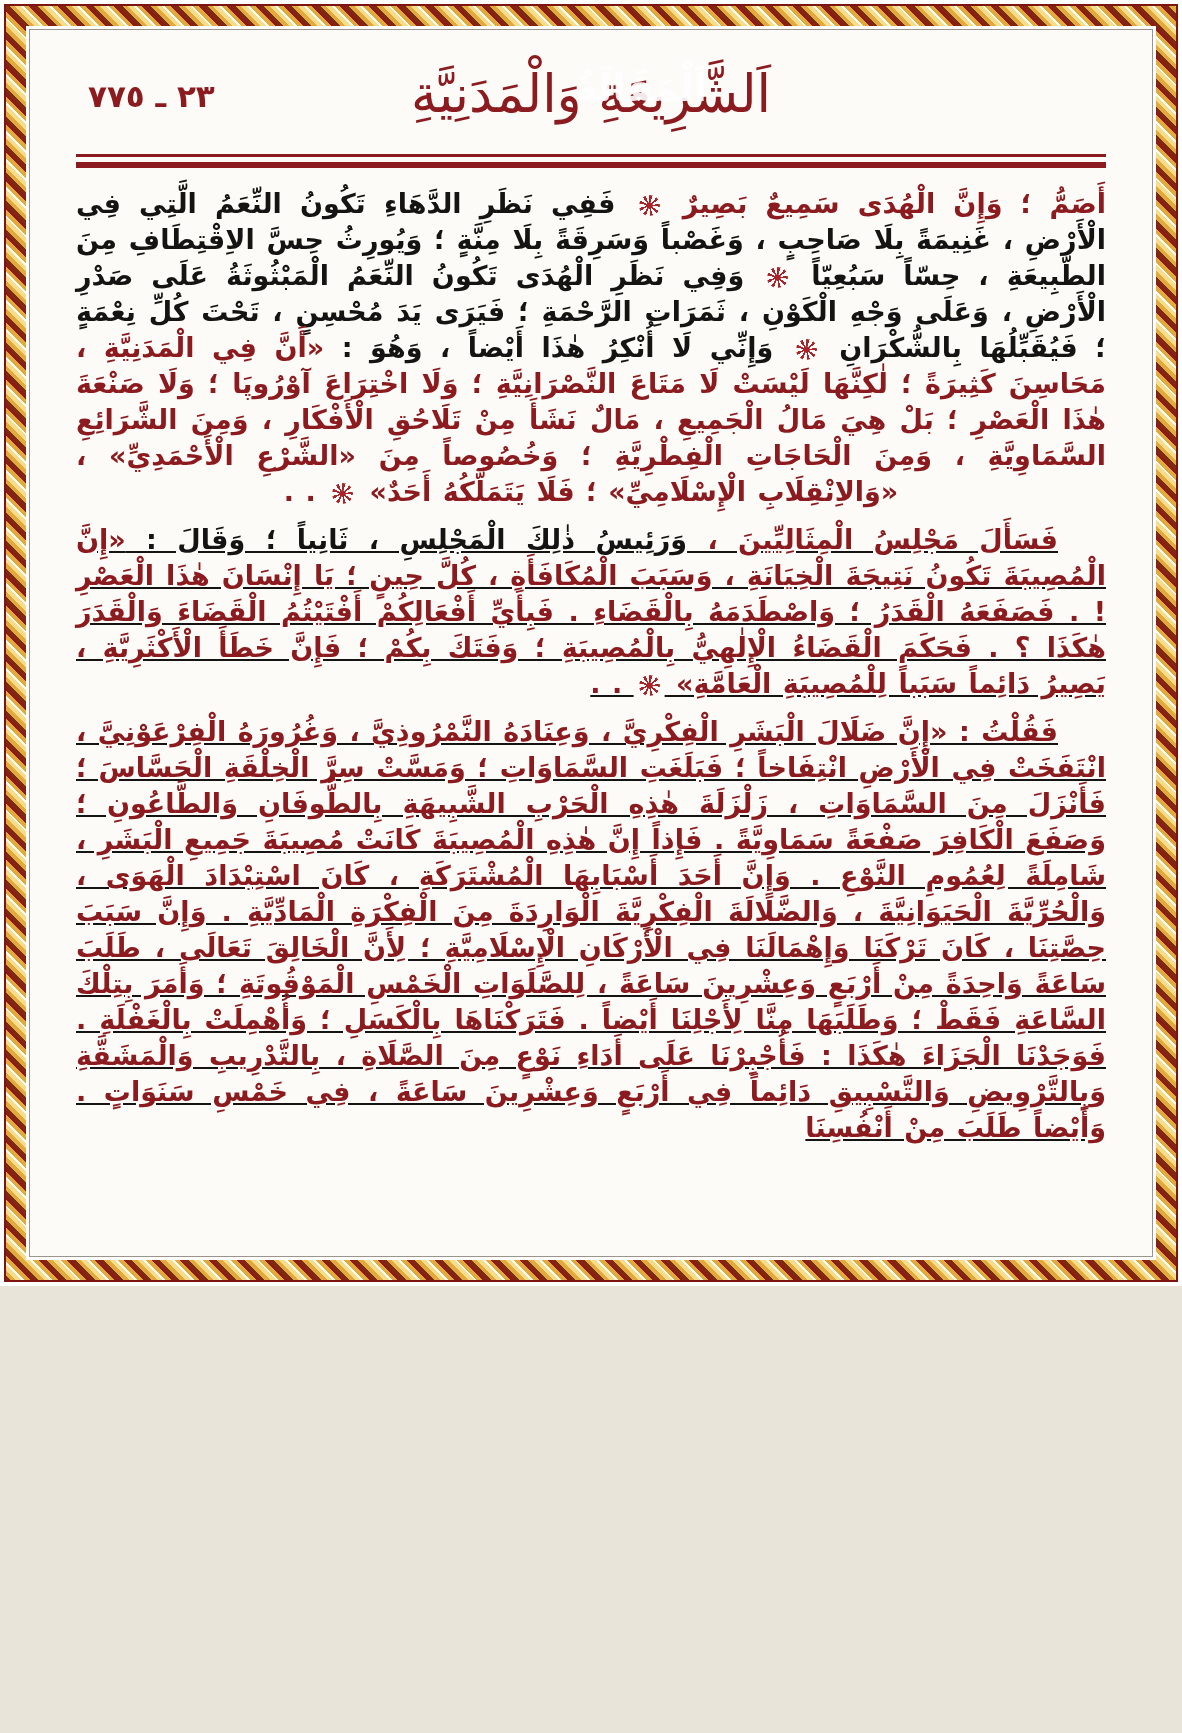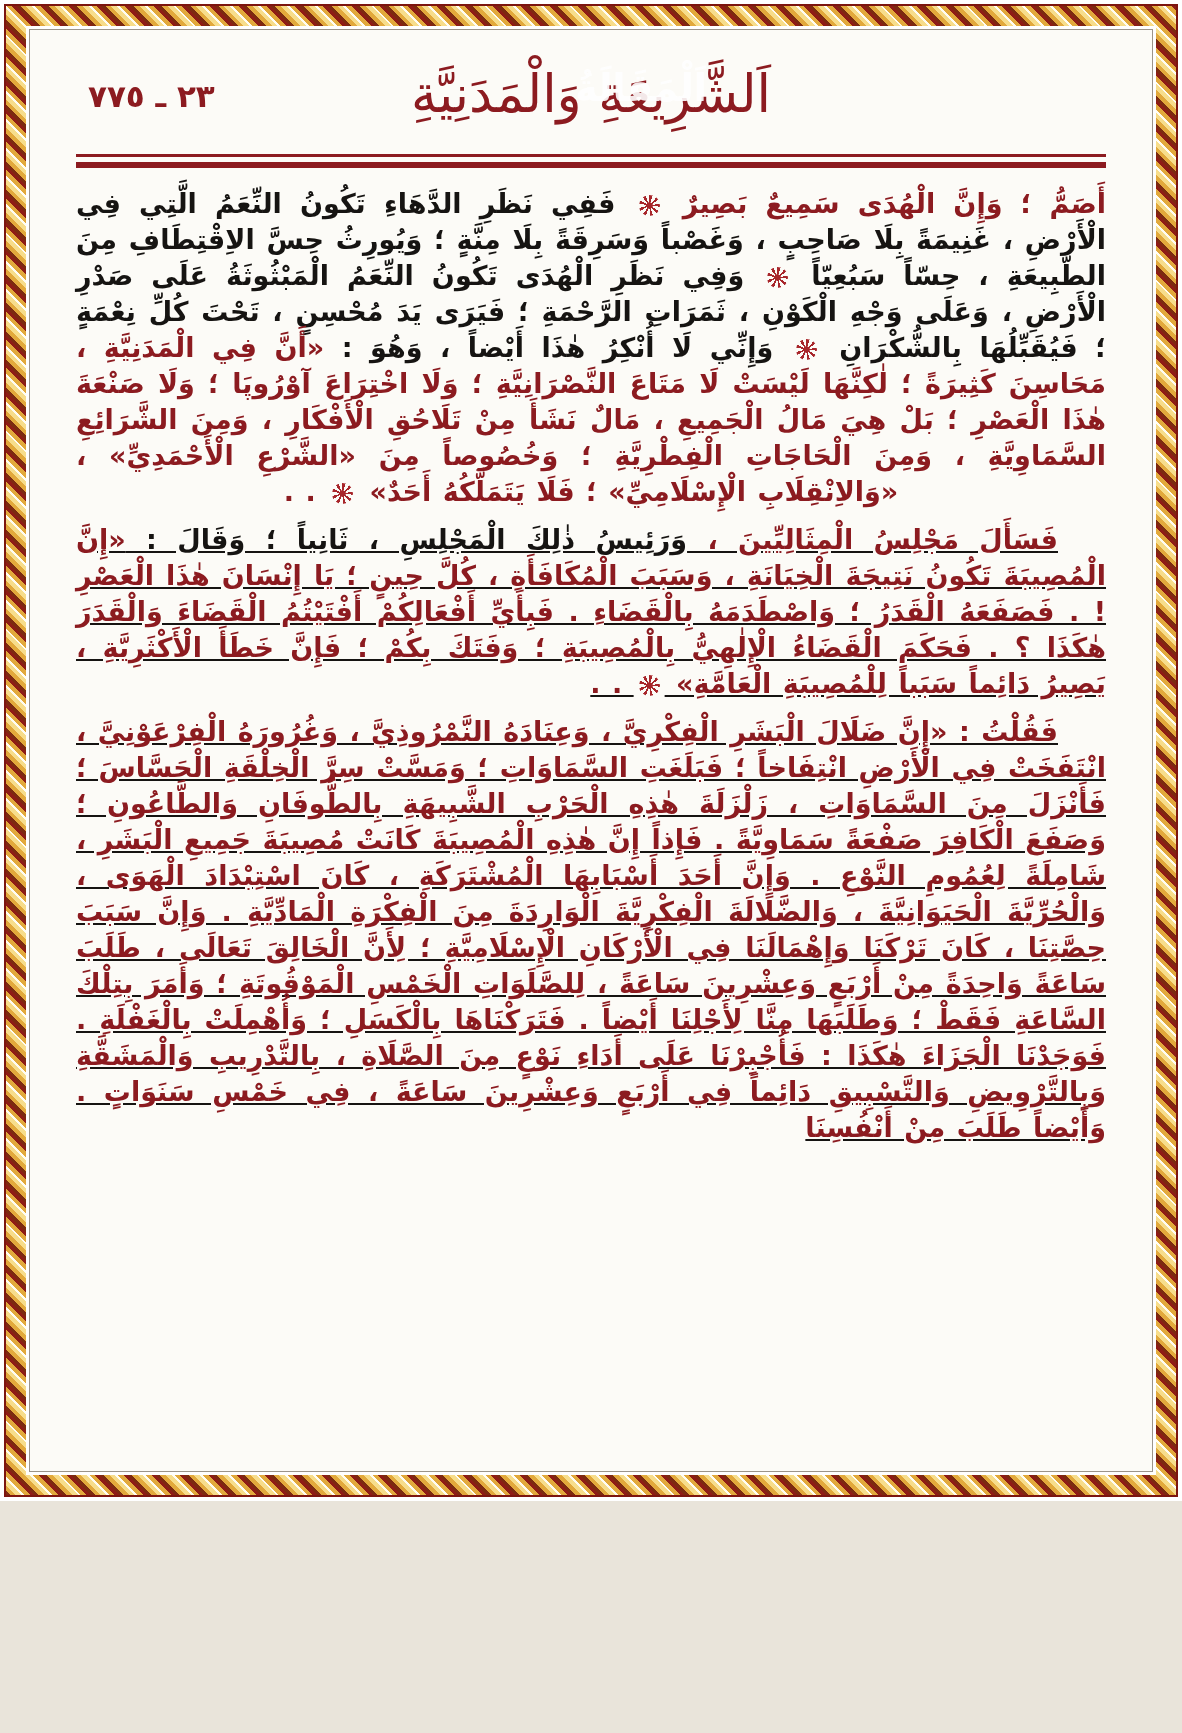--- a/index.html
+++ b/index.html
@@ -1,17 +1,17 @@
 <!DOCTYPE html>
 <html style="--maroon: #8c1b20; --ink: #161412; --orn: #a8262b;"><head>
 <meta charset="utf-8">
 <style>
   html,body{margin:0;padding:0;background:#e9e4da;}
   .page{
-    width:1182px;height:1501px;position:relative;background:#fff;
+    width:1182px;height:1286px;position:relative;background:#fff;
     margin:0 auto;overflow:hidden;
     font-family:"DejaVu Sans",sans-serif;
   }
   
   .chain-frame{
     position:absolute;inset:4px;
     border:2px solid #7c150f;
     background:
       repeating-linear-gradient(45deg,
         #7c2a10 0 3px,

